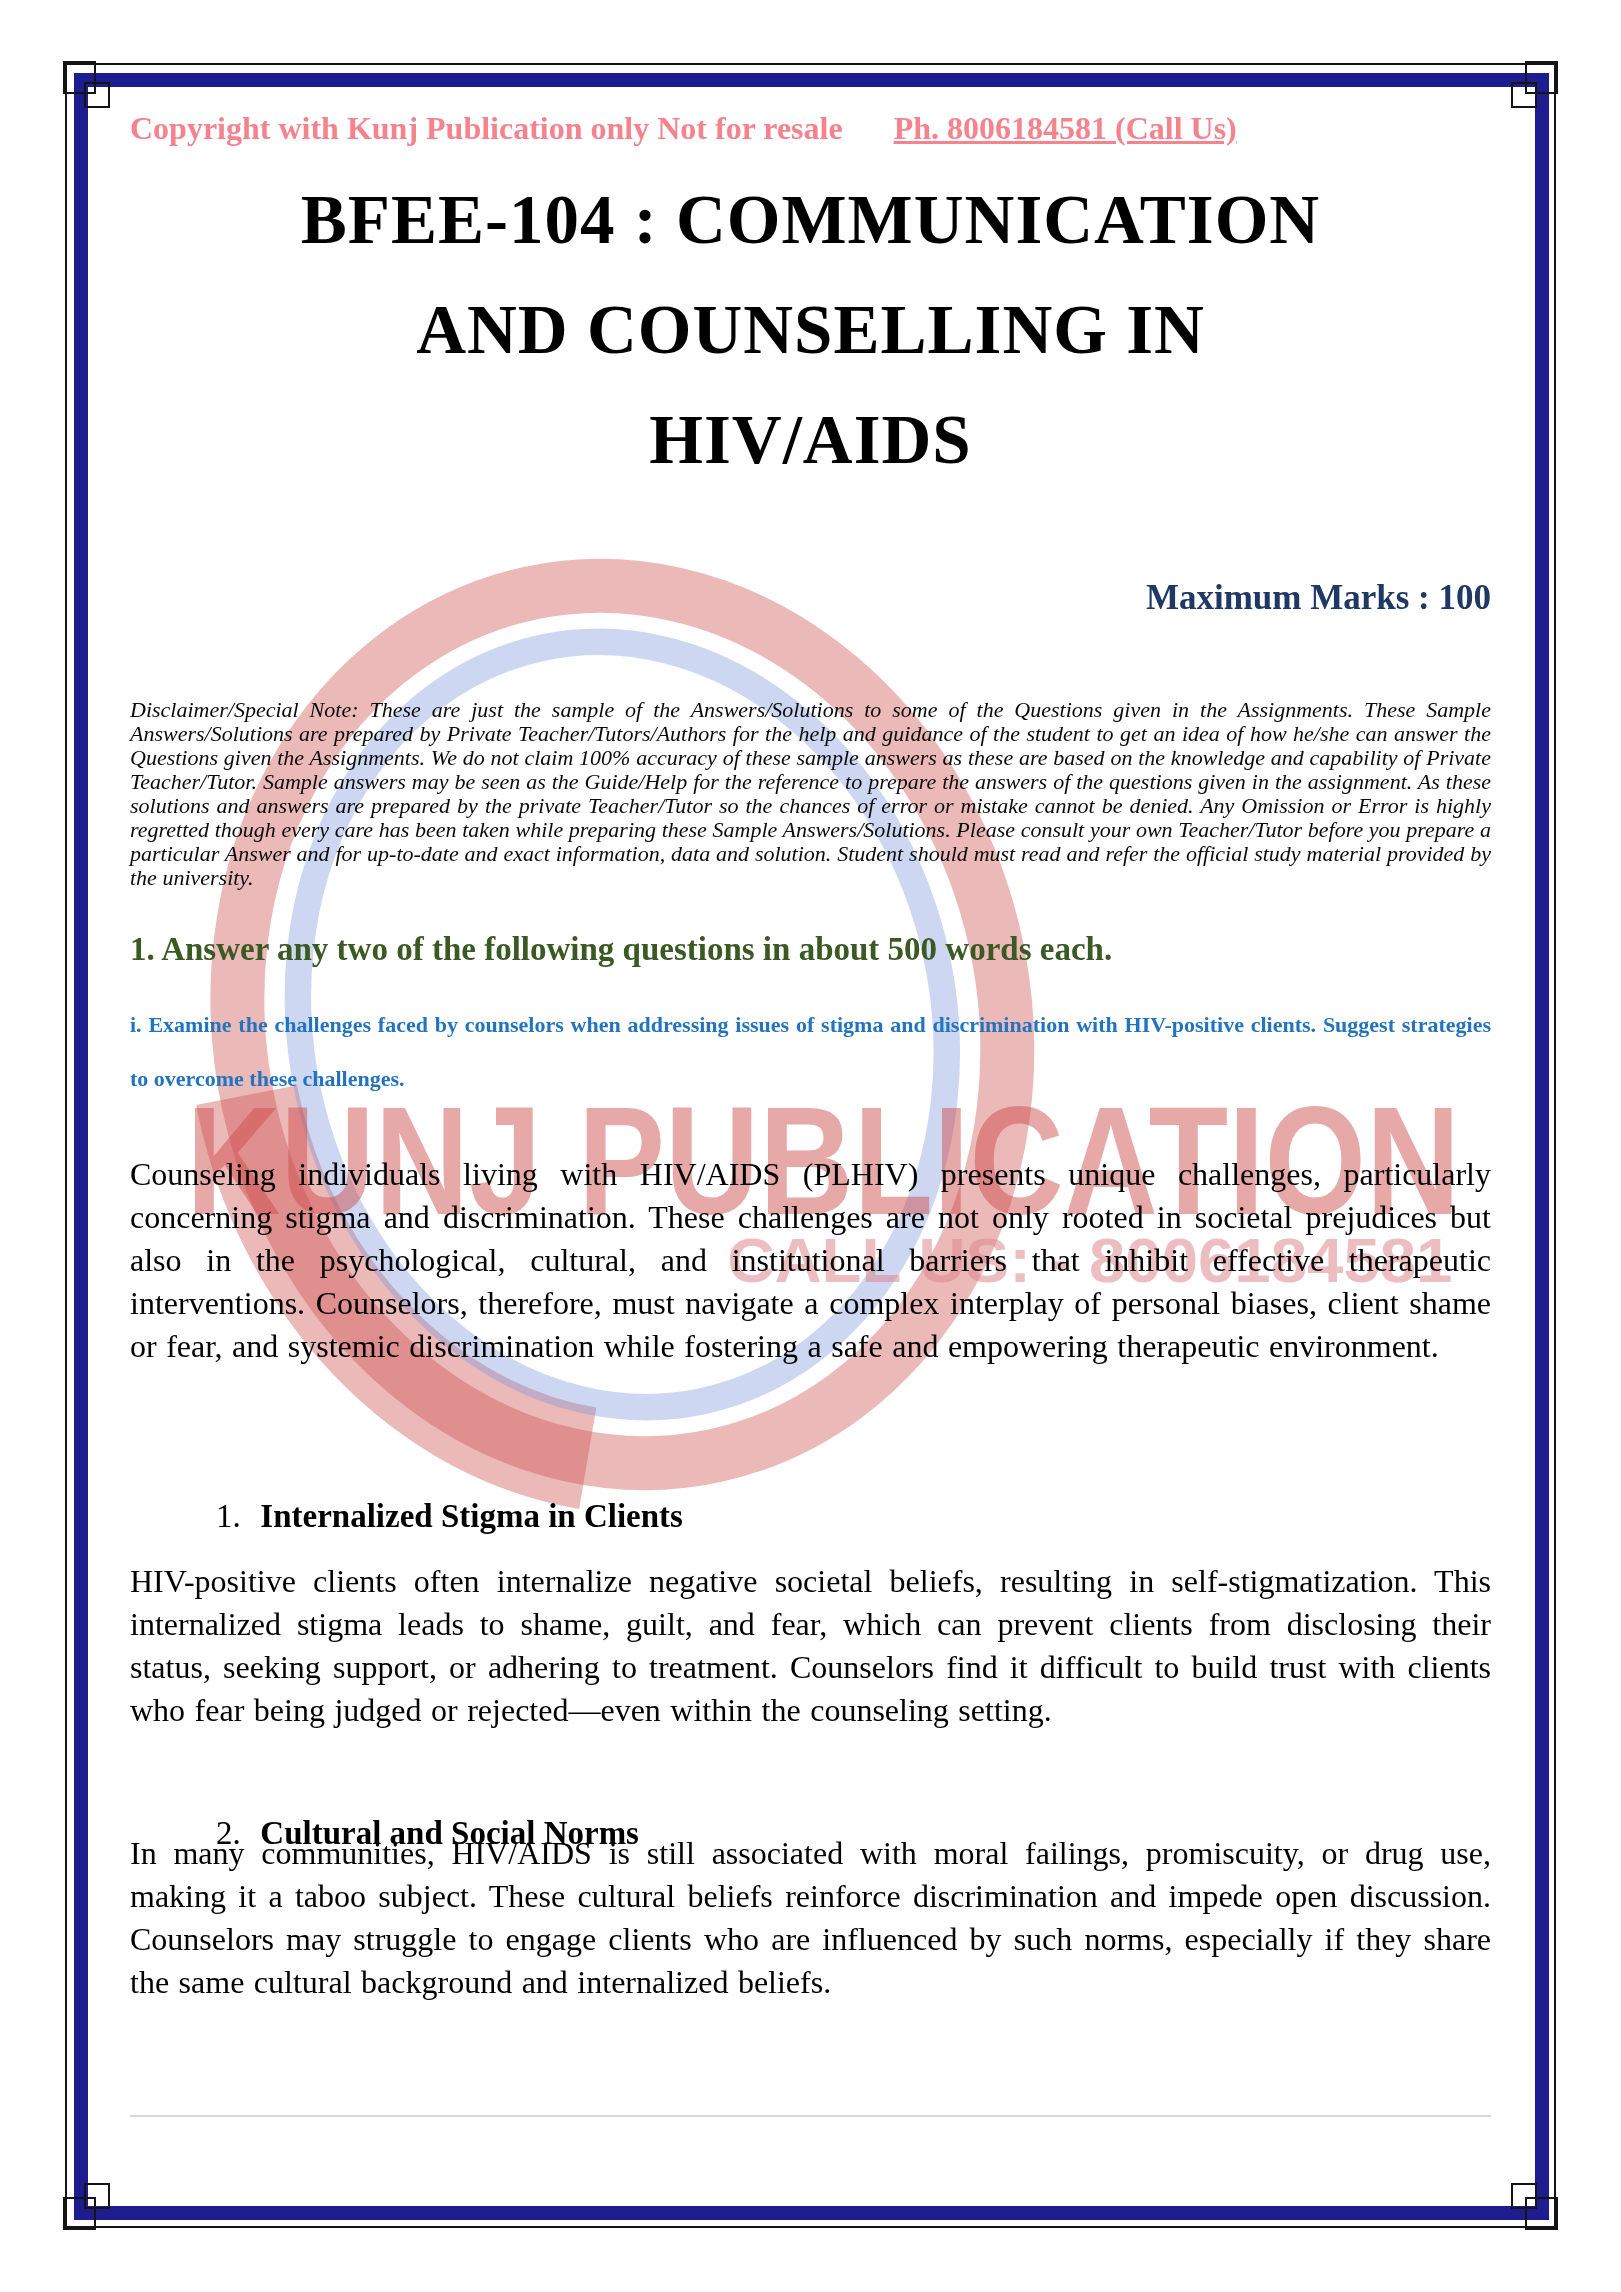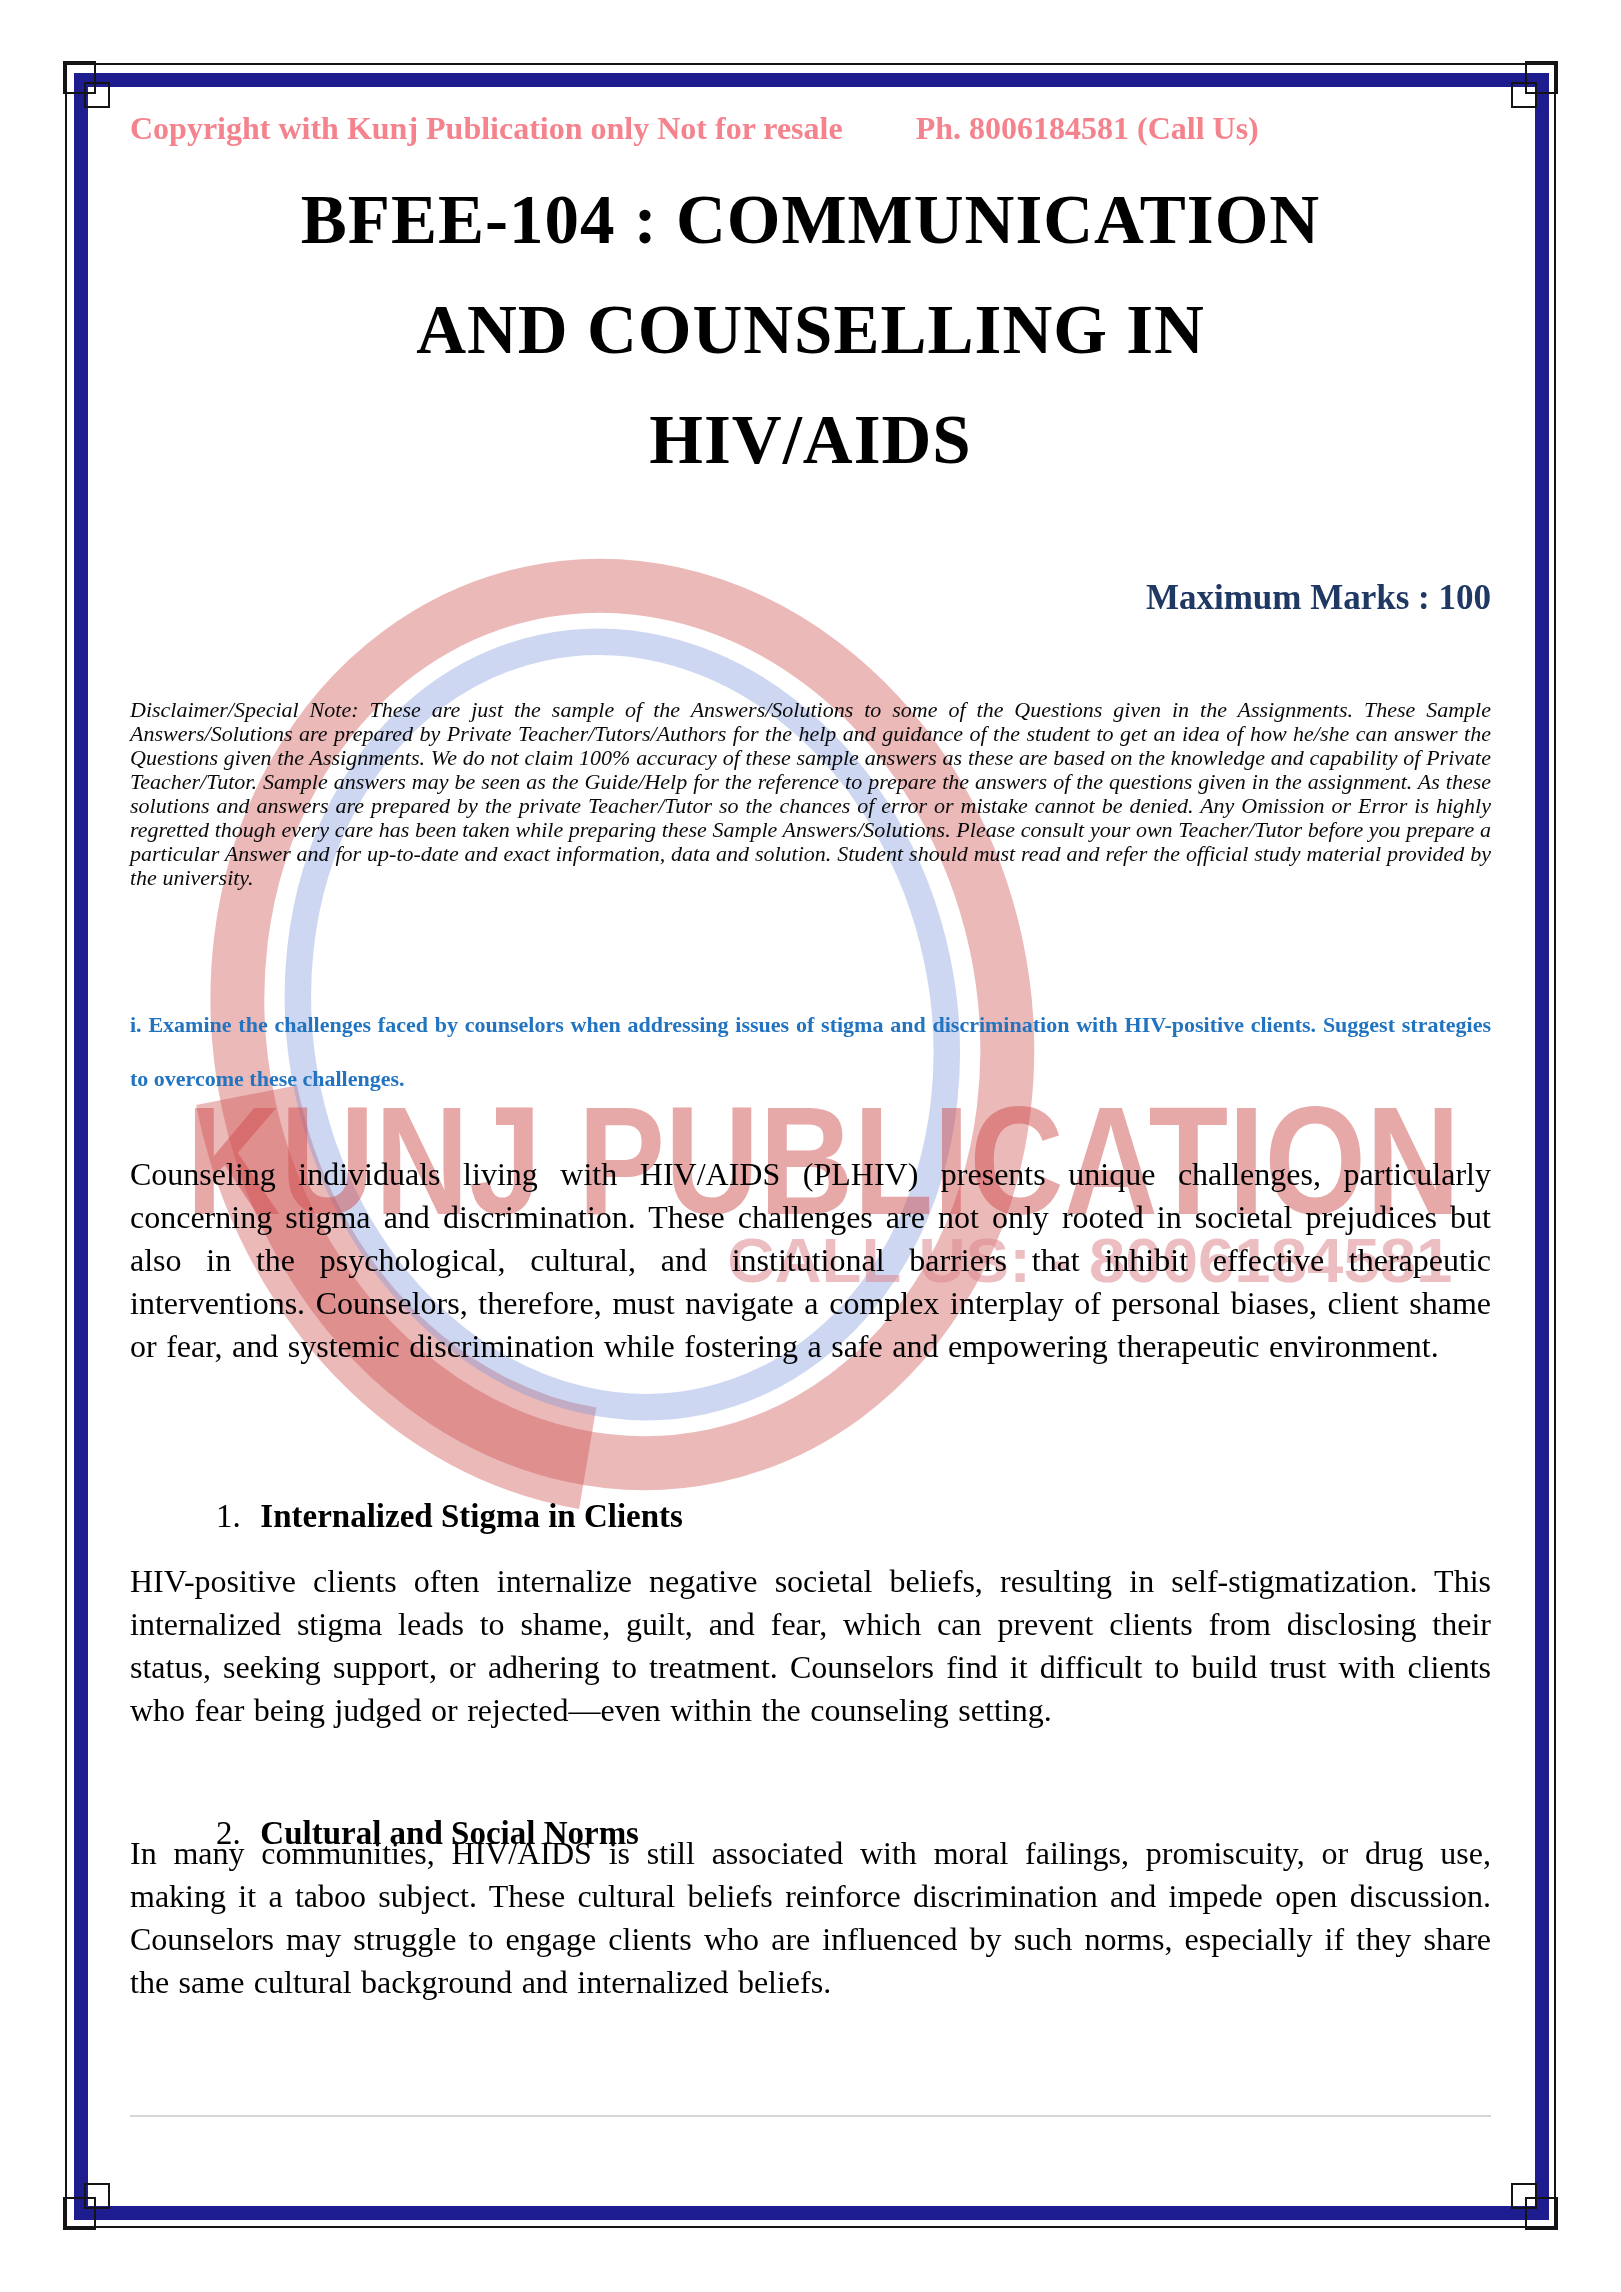--- a/index.html
+++ b/index.html
@@ -34,21 +34,21 @@
     z-index:1;pointer-events:none;
   }
   
   .content{
     position:absolute;left:130px;top:0;width:1361px;height:2293px;
     z-index:2;
   }
   .blk{position:absolute;left:0;width:1361px;}
 
   .hdr{top:110px;font-size:32px;font-weight:bold;color:#f4838d;white-space:nowrap;}
-  .hdr .phone{margin-left:65px;}
+  .hdr .phone{margin-left:43px;text-decoration:underline;}
 
   .title{top:165px;text-align:center;font-size:69px;font-weight:bold;
          color:#000000;line-height:110px;letter-spacing:1px;}
   .marks{top:578px;text-align:right;font-size:35px;font-weight:bold;color:#1f3864;}
 
   .disclaimer{top:698px;font-size:22px;font-style:italic;line-height:24px;
               text-align:justify;color:#0a0a0a;}
 
   .q1{top:931px;font-size:33px;font-weight:bold;color:#3b5a23;}
   .q1sub{top:998px;font-size:22px;font-weight:bold;color:#2374c0;
@@ -108,20 +108,21 @@
     <div class="blk title">
       <span style="display:block">BFEE-104 : COMMUNICATION</span>
       <span style="display:block">AND COUNSELLING IN</span>
       <span style="display:block">HIV/AIDS</span>
     </div>
 
     <div class="blk marks">Maximum Marks : 100</div>
 
     <div class="blk disclaimer">Disclaimer/Special Note: These are just the sample of the Answers/Solutions to some of the Questions given in the Assignments. These Sample Answers/Solutions are prepared by Private Teacher/Tutors/Authors for the help and guidance of the student to get an idea of how he/she can answer the Questions given the Assignments. We do not claim 100% accuracy of these sample answers as these are based on the knowledge and capability of Private Teacher/Tutor. Sample answers may be seen as the Guide/Help for the reference to prepare the answers of the questions given in the assignment. As these solutions and answers are prepared by the private Teacher/Tutor so the chances of error or mistake cannot be denied. Any Omission or Error is highly regretted though every care has been taken while preparing these Sample Answers/Solutions. Please consult your own Teacher/Tutor before you prepare a particular Answer and for up-to-date and exact information, data and solution. Student should must read and refer the official study material provided by the university.</div>
 
+    <div class="blk q1">1. Answer any two of the following questions in about 500 words each.</div>
 
     <div class="blk q1sub">i. Examine the challenges faced by counselors when addressing issues of stigma and discrimination with HIV-positive clients. Suggest strategies to overcome these challenges.</div>
 
     <div class="blk body-par intro">Counseling individuals living with HIV/AIDS (PLHIV) presents unique challenges, particularly concerning stigma and discrimination. These challenges are not only rooted in societal prejudices but also in the psychological, cultural, and institutional barriers that inhibit effective therapeutic interventions. Counselors, therefore, must navigate a complex interplay of personal biases, client shame or fear, and systemic discrimination while fostering a safe and empowering therapeutic environment.</div>
 
 
     <div class="blk list-head lh1">
       <span class="num">1.</span><span class="t">Internalized Stigma in Clients</span>
     </div>
     <div class="blk body-par lb1">HIV-positive clients often internalize negative societal beliefs, resulting in self-stigmatization. This internalized stigma leads to shame, guilt, and fear, which can prevent clients from disclosing their status, seeking support, or adhering to treatment. Counselors find it difficult to build trust with clients who fear being judged or rejected—even within the counseling setting.</div>

